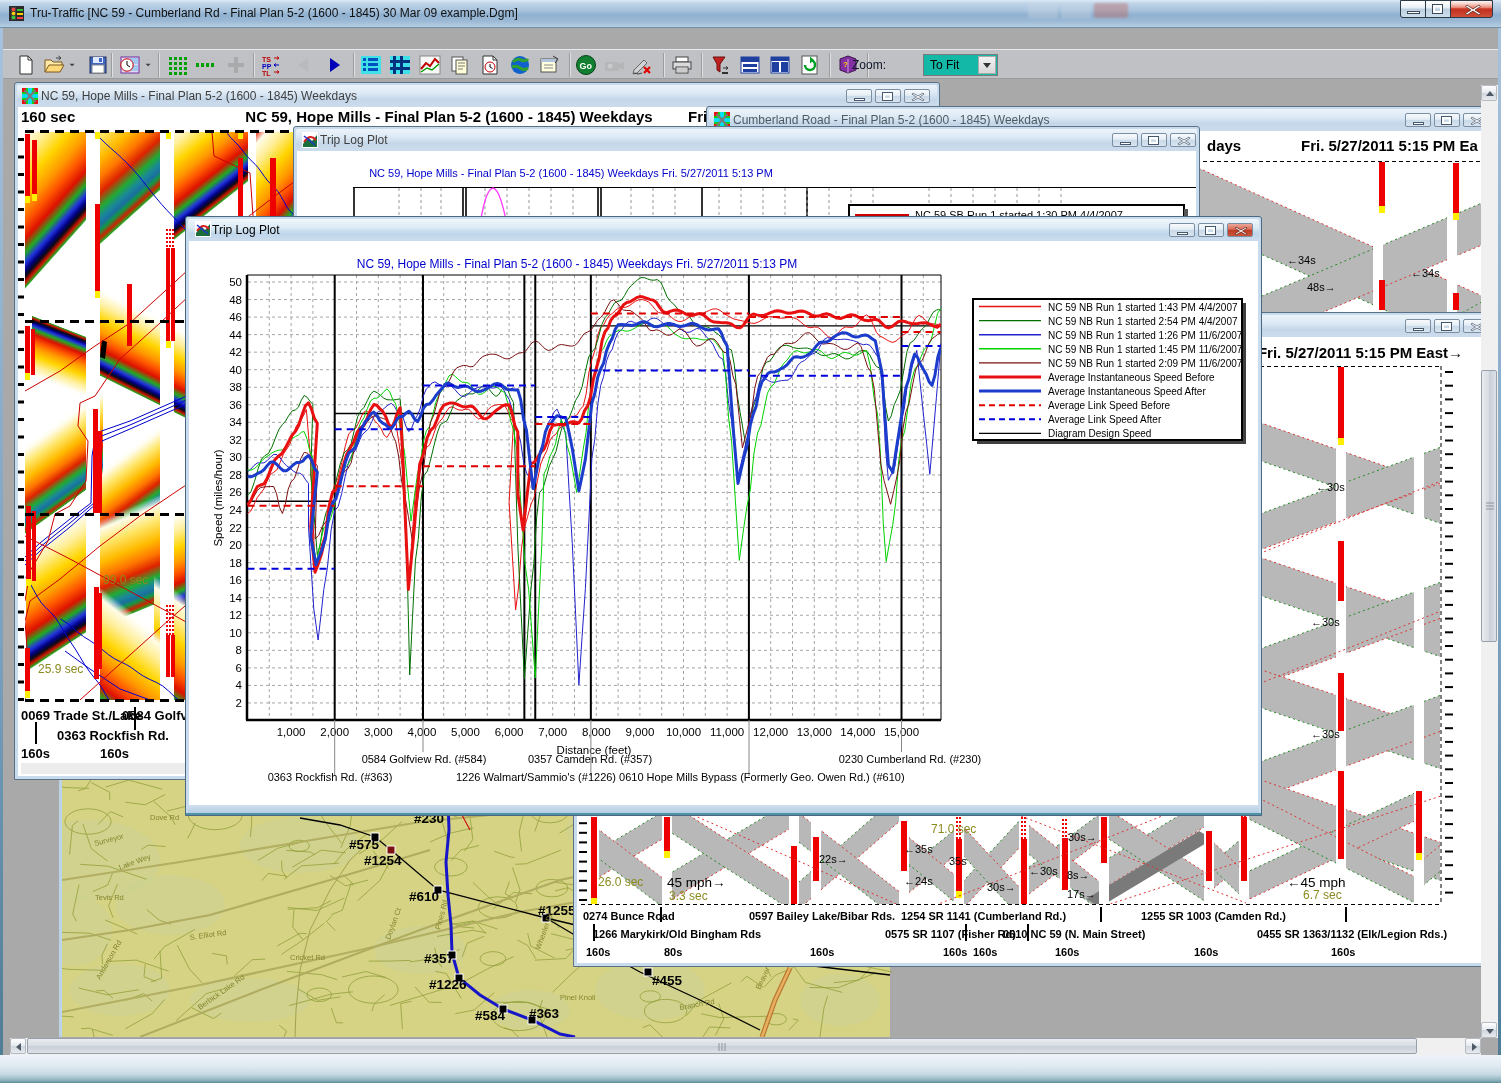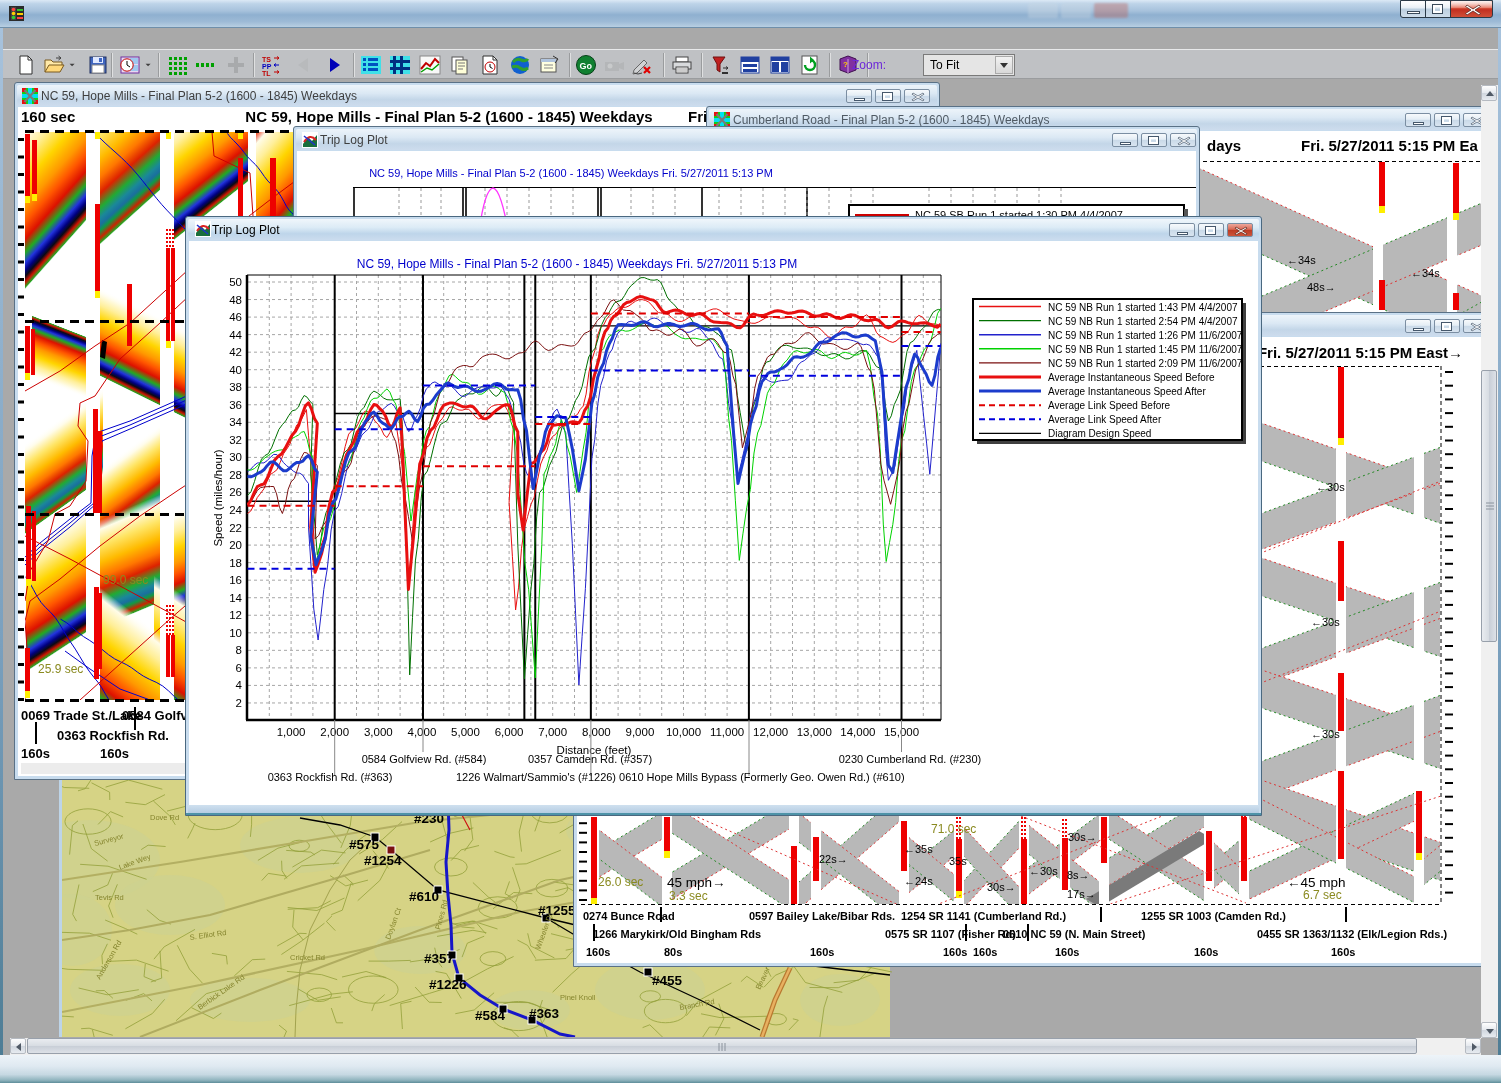--- a/index.html
+++ b/index.html
@@ -1489,20 +1489,21 @@
    <svg class="abs" style="left:8px;top:5px" width="17" height="17" viewBox="0 0 17 17">
      <rect x="1" y="1" width="15" height="15" fill="#2b2b2b"></rect>
      <rect x="3" y="2" width="5" height="13" fill="#444"></rect>
      <circle cx="5.5" cy="4.5" r="1.8" fill="#ff4040"></circle>
      <circle cx="5.5" cy="8.5" r="1.8" fill="#ffd000"></circle>
      <circle cx="5.5" cy="12.5" r="1.8" fill="#30d030"></circle>
      <rect x="9" y="4" width="6" height="2" fill="#30c030"></rect>
      <rect x="9" y="8" width="6" height="2" fill="#ffd000"></rect>
      <rect x="9" y="12" width="6" height="2" fill="#ff4040"></rect>
    </svg>
+   <div id="titletext">Tru-Traffic [NC 59 - Cumberland Rd - Final Plan 5-2 (1600 - 1845) 30 Mar 09 example.Dgm]</div>
 
    <div class="abs" style="left:1028px;top:3px;width:100px;height:15px;opacity:.35;filter:blur(1px)">
      <div class="abs" style="left:0;width:30px;height:15px;background:#cdd9e4;border-radius:2px"></div>
      <div class="abs" style="left:33px;width:30px;height:15px;background:#cdd9e4;border-radius:2px"></div>
      <div class="abs" style="left:66px;width:34px;height:15px;background:#c0574a;border-radius:2px"></div>
    </div>
    <div class="winbtn" style="left:1400px;top:0;width:26px;height:18px;border-radius:0 0 0 3px;border-color:#2b3a47">
         <div class="gl"></div>
         <div class="abs" style="left:6px;top:10px;width:13px;height:3px;background:#fff;border:1px solid #3a4a5a"></div>
       </div>
@@ -1685,22 +1686,22 @@
           <path d="M11 6 a5 5 0 1 1 -5 5" stroke="#00a020" stroke-width="2.4" fill="none"></path>
           <path d="M11 2.5 l4 3.5 l-4 3.5 z" fill="#00a020"></path>
         </svg></div>
       <div class="tsep" style="left: 826px;"></div>
       <div class="abs" style="left: 834px; top: 4px;"><svg width="22" height="22" viewBox="0 0 22 22">
           <path d="M3 16 l8 3 l8 -3 v-11 l-8 -3 l-8 3 z" fill="#8030a0" stroke="#401050"></path>
           <path d="M11 5 v14" stroke="#d0a0e0"></path>
           <text x="6" y="13" font-size="8" font-weight="bold" fill="#ffd000" font-family="Liberation Sans">?</text>
         </svg></div>
       <div class="tsep" style="left: 864px;"></div>
-      <div class="abs" style="left: 849px; top: 8px; font-size: 12px; color: #6d28d9;">Zoom:</div>
-      <div class="abs" style="left: 920px; top: 4px; width: 92px; height: 22px; background: #e5e5e5; border: 1px solid rgb(122, 122, 122);">
+      <div class="abs" style="left: 849px; top: 8px; font-size: 12px; color: #0f172a;">Zoom:</div>
+      <div class="abs" style="left: 920px; top: 4px; width: 75px; height: 22px; background: #14b8a6; border: 1px solid rgb(122, 122, 122);">
         <div class="abs" style="left:6px;top:3px;font-size:12px">To Fit</div>
         <div class="abs" style="right:1px;top:1px;width:18px;height:18px;background:linear-gradient(180deg,#f2f2f2,#d8d8d8);border:1px solid #aaa"><svg width="16" height="16">
             <path d="M4 6 l4 5 l4 -5 z" fill="#333"></path>
           </svg></div>
       </div>
     </div>
  <div id="lframe"></div>
     <div id="rframe"></div>
     <div id="bframe"></div>
  <div id="vscroll">

